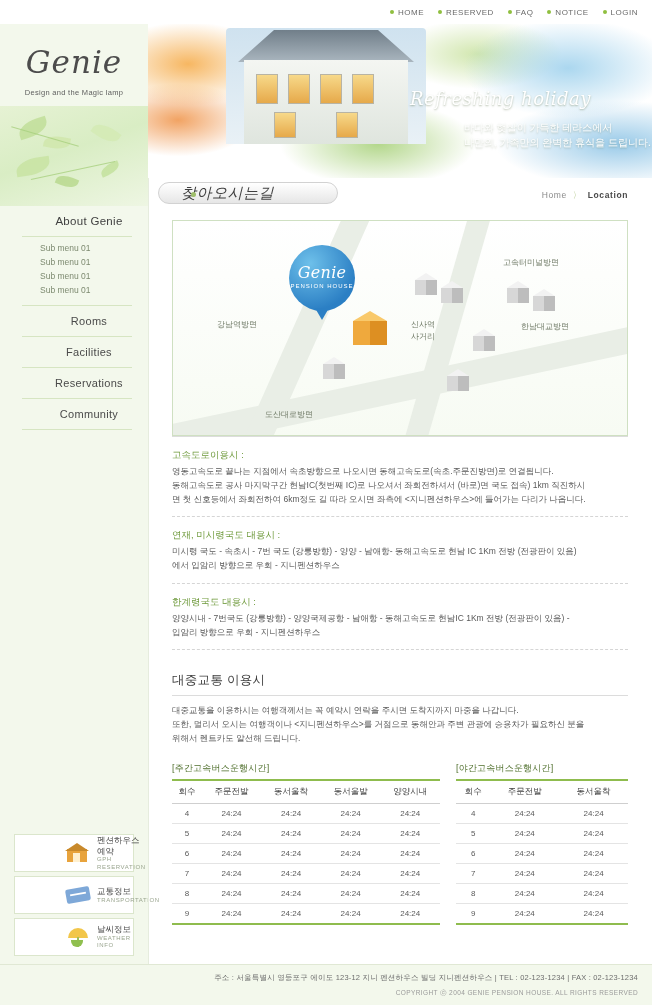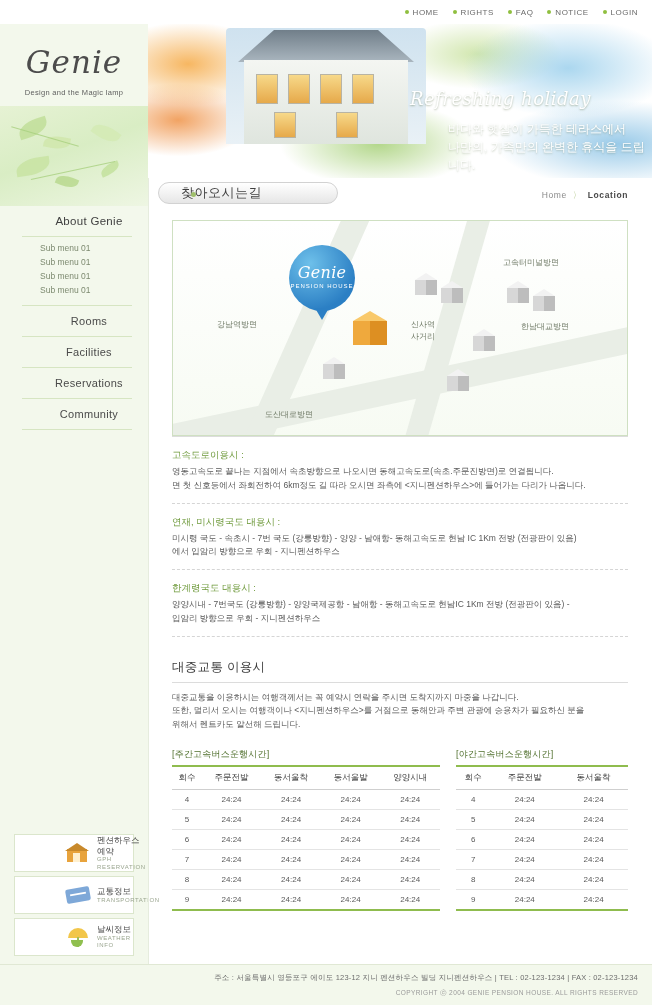--- a/index.html
+++ b/index.html
@@ -143,39 +143,39 @@
   .hero-title {
     position: absolute; top: 64px; left: 262px;
     font-family: "DejaVu Serif", serif;
     font-style: italic;
     font-size: 18px;
     color: #ffffff;
     text-shadow: 0 1px 2px rgba(90,110,70,.45);
     letter-spacing: .5px;
   }
   .hero-sub {
-    position: absolute; top: 96px; left: 300px;
-    font-size: 12px; color: #ffffff; line-height: 1.5;
+    position: absolute; top: 96px; left: 316px;
+    font-size: 10px; color: #ffffff; line-height: 1.5;
     text-shadow: 0 1px 2px rgba(90,110,70,.4);
     text-align: left;
   }
 
   
   .titlebar {
     position: absolute; top: 178px; left: 148px; width: 504px; height: 34px;
   }
   .titlebar .tab {
     position: absolute; top: 4px; left: 10px; width: 180px; height: 22px;
     background: linear-gradient(#ffffff,#e6e6e6);
     border: 1px solid #d2d2d2;
     border-radius: 11px;
     display: flex; align-items: center;
   }
   .titlebar .tab span {
-    margin-left: 22px; font-size: 13px; color: #3f3f3f; letter-spacing: .5px;
+    margin-left: 22px; font-size: 15px; color: #3f3f3f; letter-spacing: .5px; font-style: italic;
   }
   .titlebar .tab .bullet {
     position: absolute; left: 10px; top: 9px; width: 5px; height: 5px;
     background: #9fbf6b; border-radius: 50%;
   }
   .crumb {
     position: absolute; top: 12px; right: 24px;
     font-size: 8.5px; color: #8a8a8a; letter-spacing: .6px;
   }
   .crumb b { color: #4a4a4a; font-weight: bold; }
@@ -294,21 +294,21 @@
 
 <div class="page">
 
   <div class="topnav">
     <a class="item" href="#" style="text-decoration:none;color:#6a6a6a">
       <span class="dot"></span>
       <span>HOME</span>
     </a>
     <a class="item" href="#" style="text-decoration:none;color:#6a6a6a">
       <span class="dot"></span>
-      <span>RIGHTS</span>
+      <span>RESERVED</span>
     </a>
     <a class="item" href="#" style="text-decoration:none;color:#6a6a6a">
       <span class="dot"></span>
       <span>FAQ</span>
     </a>
     <a class="item" href="#" style="text-decoration:none;color:#6a6a6a">
       <span class="dot"></span>
       <span>NOTICE</span>
     </a>
     <a class="item" href="#" style="text-decoration:none;color:#6a6a6a">
@@ -485,20 +485,21 @@
       <div class="maplabel" style="left:238px;top:98px">신사역</div>
       <div class="maplabel" style="left:238px;top:110px">사거리</div>
       <div class="maplabel" style="left:348px;top:100px">한남대교방면</div>
       <div class="maplabel" style="left:92px;top:188px">도산대로방면</div>
     </div>
 
     <div class="sec-rule"></div>
 
     <div class="sub-title">고속도로이용시 :</div>
     <div class="para">영동고속도로 끝나는 지점에서 속초방향으로 나오시면 동해고속도로(속초.주문진방면)로 연결됩니다.</div>
+    <div class="para">동해고속도로 공사 마지막구간 현남IC(첫번째 IC)로 나오셔서 좌회전하셔서 (바로)면 국도 접속) 1km 직진하시</div>
     <div class="para">면 첫 신호등에서 좌회전하여 6km정도 길 따라 오시면 좌측에 &lt;지니펜션하우스&gt;에 들어가는 다리가 나옵니다.</div>
     <div class="dash-rule"></div>
 
     <div class="sub-title">연재, 미시령국도 대용시 :</div>
     <div class="para">미시령 국도 - 속초시 - 7번 국도 (강릉방향) - 양양 - 남애항- 동해고속도로 현남 IC 1Km 전방 (전광판이 있음)</div>
     <div class="para">에서 입암리 방향으로 우회 - 지니펜션하우스</div>
     <div class="dash-rule"></div>
 
     <div class="sub-title">한계령국도 대용시 :</div>
     <div class="para">양양시내 - 7번국도 (강릉방향) - 양양국제공항 - 남애항 - 동해고속도로 현남IC 1Km 전방 (전광판이 있음) -</div>

